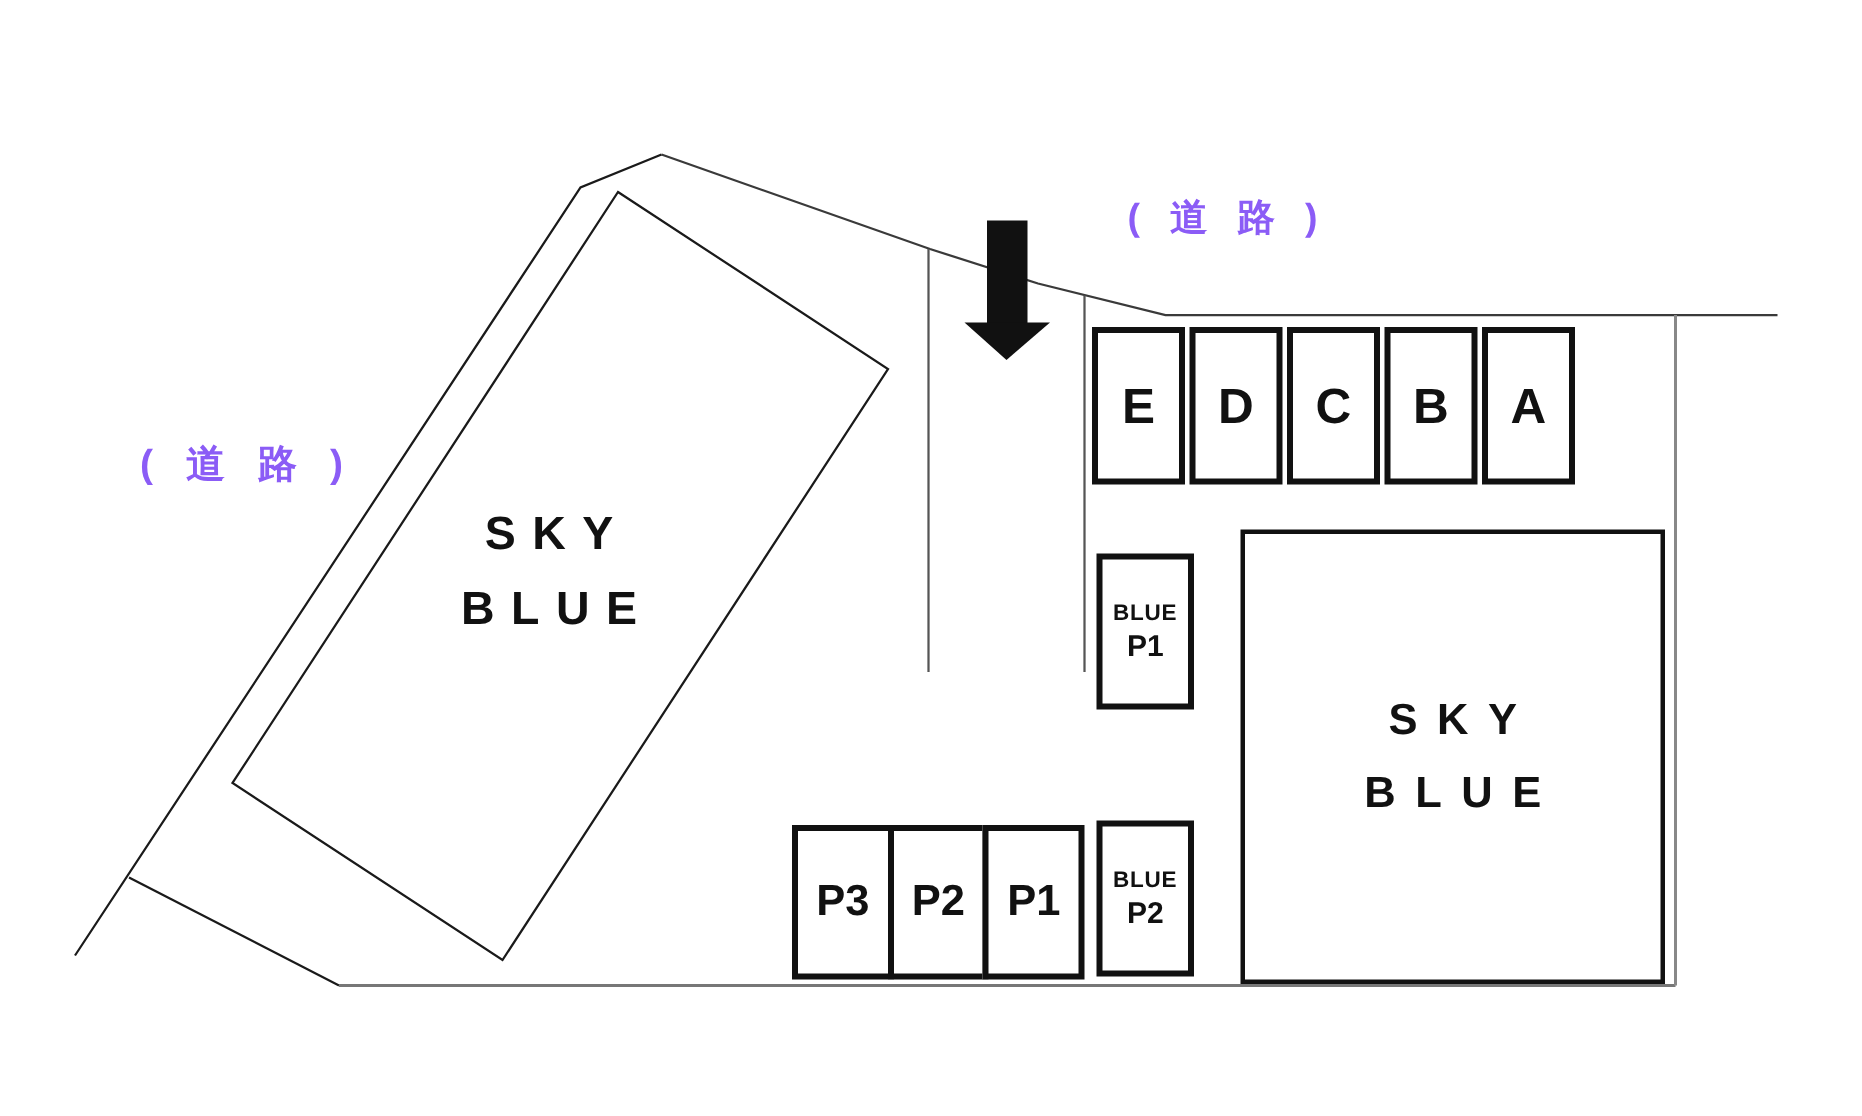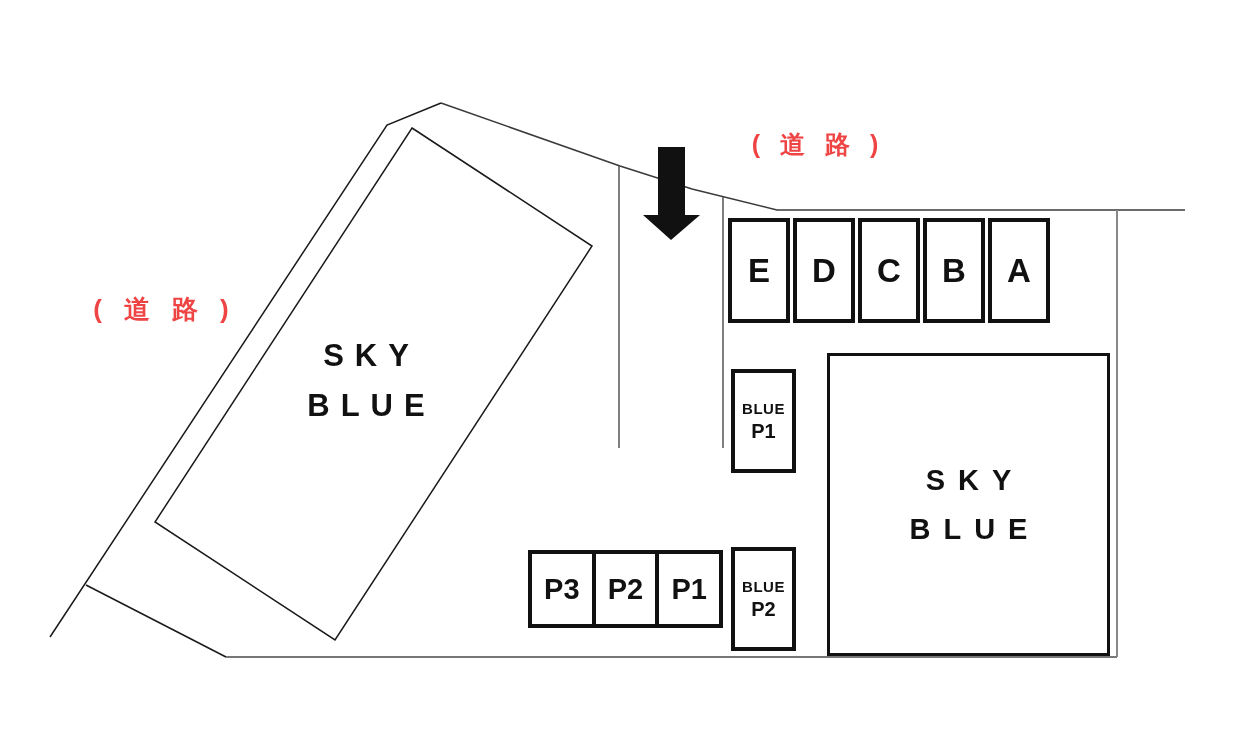--- a/index.html
+++ b/index.html
@@ -5,21 +5,21 @@
   html,body { margin:0; padding:0; background:#ffffff; }
   .canvas {
     position:relative; width:1241px; height:744px; background:#ffffff;
     font-family:"Liberation Sans", sans-serif; color:#111111; overflow:hidden;
   }
   .overlay { position:absolute; left:0; top:0; }
   .abs { position:absolute; }
 
   .road-label {
     font-size:26px; font-weight:600; letter-spacing:22px; padding-left:22px;
-    text-align:center; white-space:nowrap; color:#ef4444;
+    text-align:center; white-space:nowrap; color:#8b5cf6;
   }
   .road-label.top { font-size:25px; letter-spacing:20px; padding-left:20px; }
 
   .bldg-label {
     display:flex; flex-direction:column; align-items:center; gap:14px;
     font-weight:700; text-align:center; white-space:nowrap;
   }
   .bldg-label span { letter-spacing:11px; padding-left:11px; }
   .green-label { font-size:31px; }
 
@@ -89,21 +89,21 @@
   </div>
 
   <div class="abs parking-row row-top" style="left:728px; top:218px; width:322px; height:105px;">
     <div class="cell">E</div>
     <div class="cell">D</div>
     <div class="cell">C</div>
     <div class="cell">B</div>
     <div class="cell">A</div>
   </div>
 
-  <div class="abs parking-row row-bottom" style="left:528px; top:550px; width:195px; height:78px;">
+  <div class="abs parking-row row-bottom" style="left:528px; top:550px; width:195px; height:103px;">
     <div class="cell">P3</div>
     <div class="cell">P2</div>
     <div class="cell">P1</div>
   </div>
 
   <div class="abs blue-spot" style="left:731px; top:369px; width:65px; height:104px;">
     <span class="l1">BLUE</span>
     <span class="l2">P1</span>
   </div>
 

